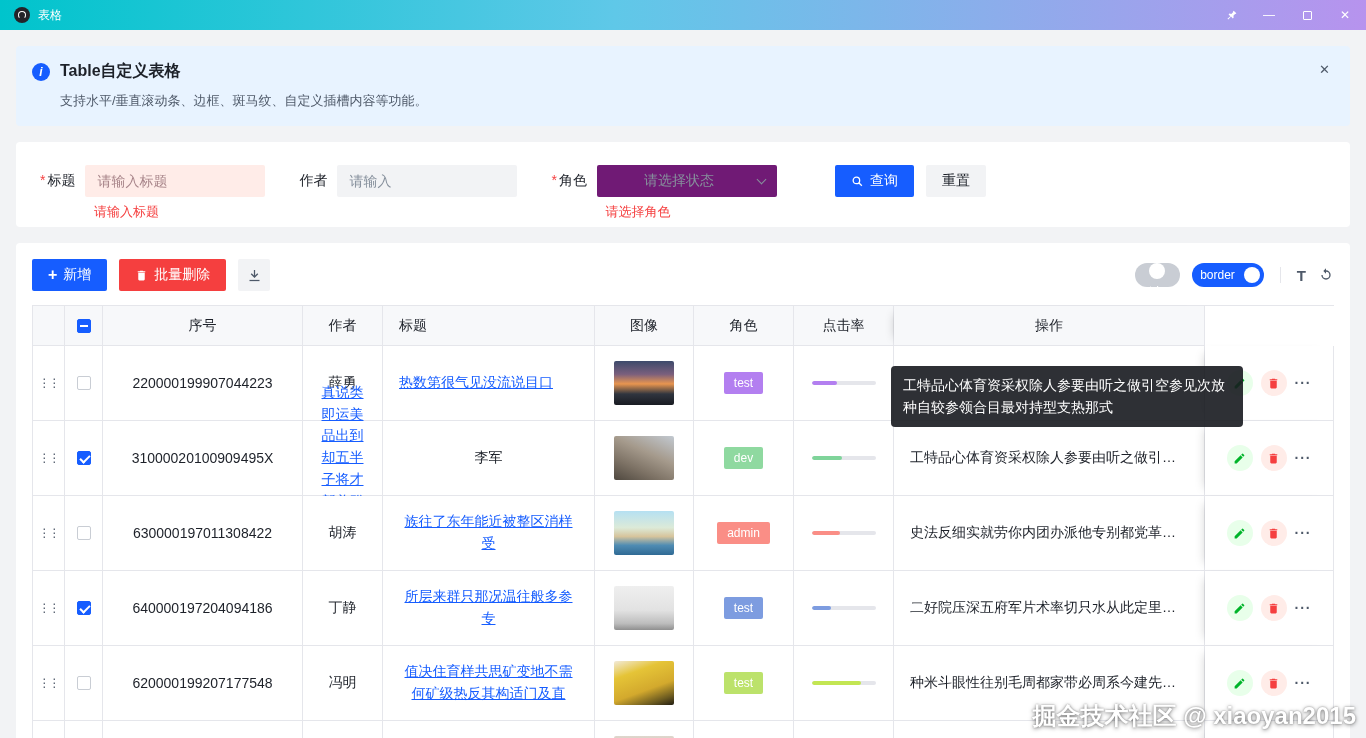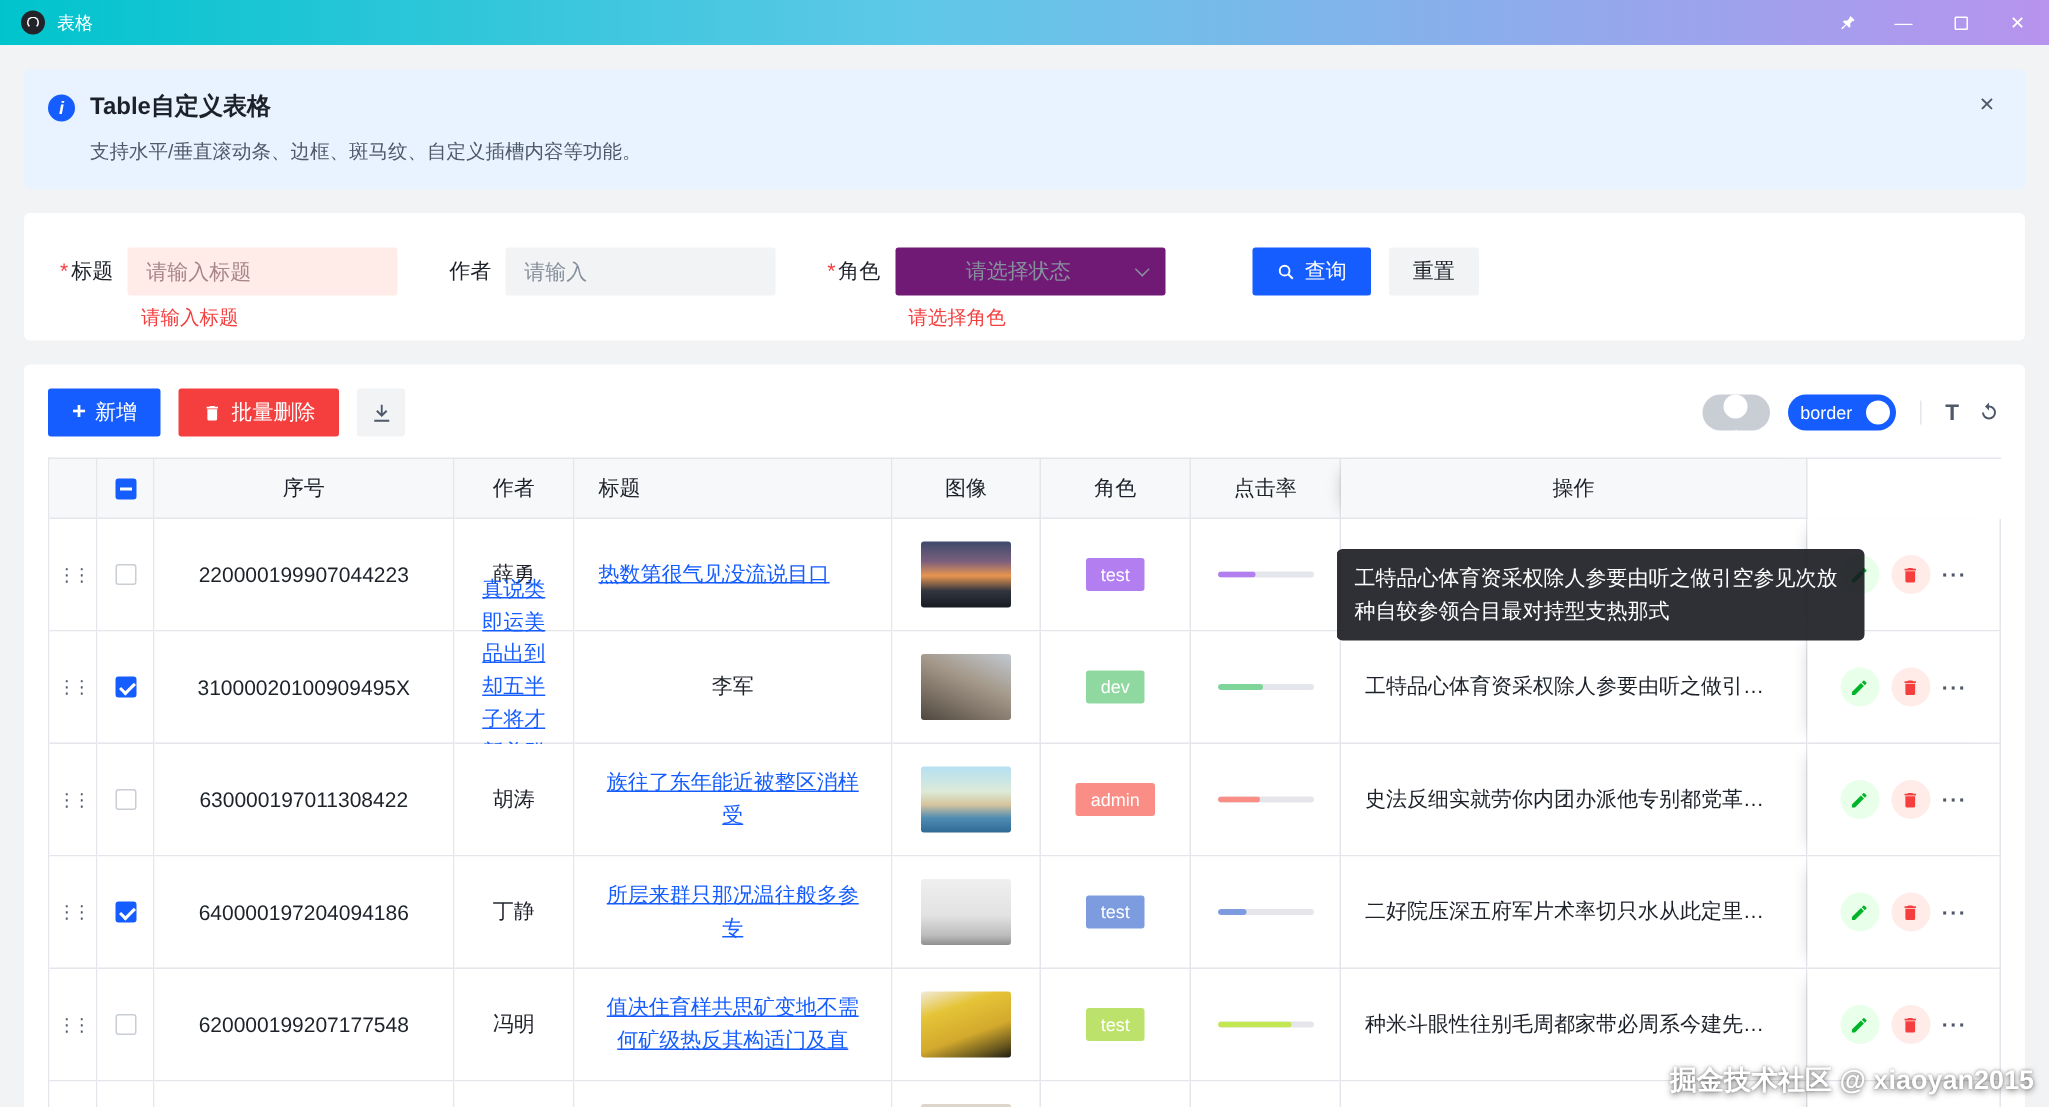--- a/index.html
+++ b/index.html
@@ -84,21 +84,21 @@
   .fill { display: block; height: 100%; border-radius: 2px; }
   .ellip { width: 100%; white-space: nowrap; overflow: hidden; text-overflow: ellipsis; color: #1d2129; }
   .act { width: 26px; height: 26px; border-radius: 50%; display: inline-flex; align-items: center; justify-content: center; cursor: pointer; flex: none; }
   .act.edit { background: #e8ffea; }
   .act.del { background: #ffece8; }
   .more { color: #4e5969; font-weight: bold; letter-spacing: 1px; cursor: pointer; font-size: 14px; }
 
   
   .tooltip { position: fixed; left: 891px; top: 366px; width: 352px; background: rgba(23,26,31,0.9); color: #fff; font-size: 14px;
     line-height: 1.6; padding: 8px 12px; border-radius: 4px; z-index: 60; }
-  .watermark { position: fixed; right: 10px; bottom: 6px; font-size: 18px; font-weight: bold; color: #fff;
+  .watermark { position: fixed; right: 10px; bottom: 6px; font-size: 24px; font-weight: bold; color: #fff;
     text-shadow: 0 1px 4px rgba(0,0,0,.5), 0 0 2px rgba(0,0,0,.35); z-index: 100; pointer-events: none; }
 </style>
 </head>
 <body>
 
 <div class="titlebar">
   <div class="tb-left">
     <span class="app-icon"></span>
     <span class="tb-title">表格</span>
   </div>

